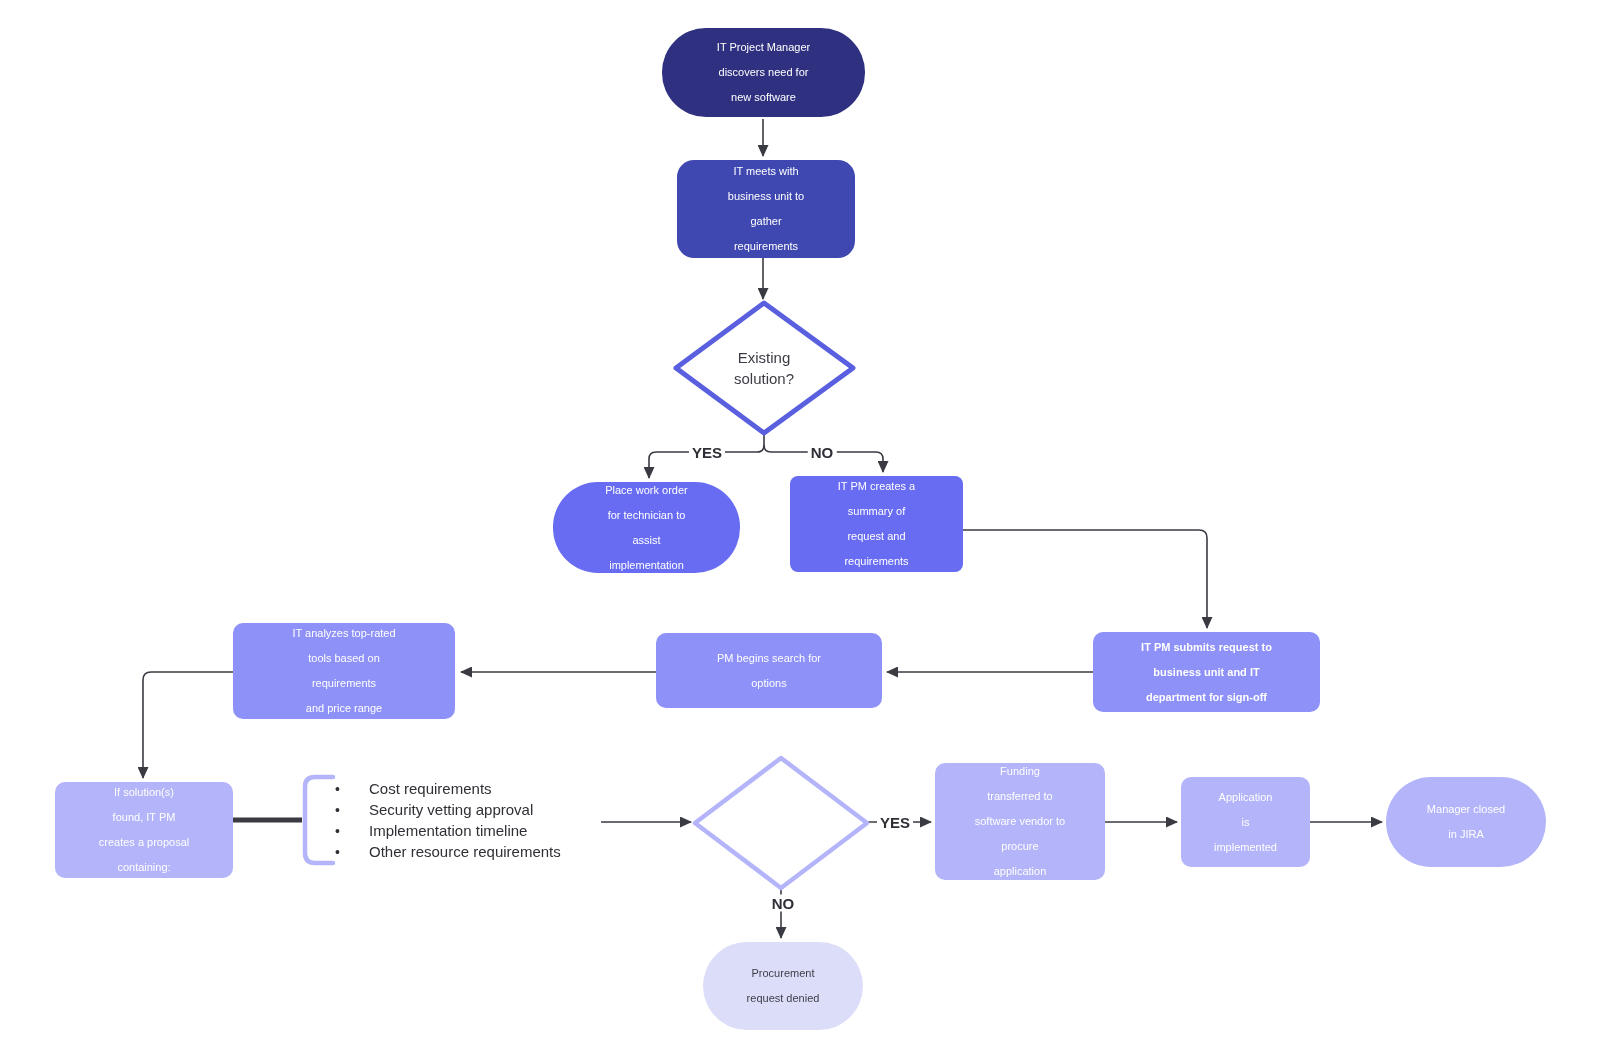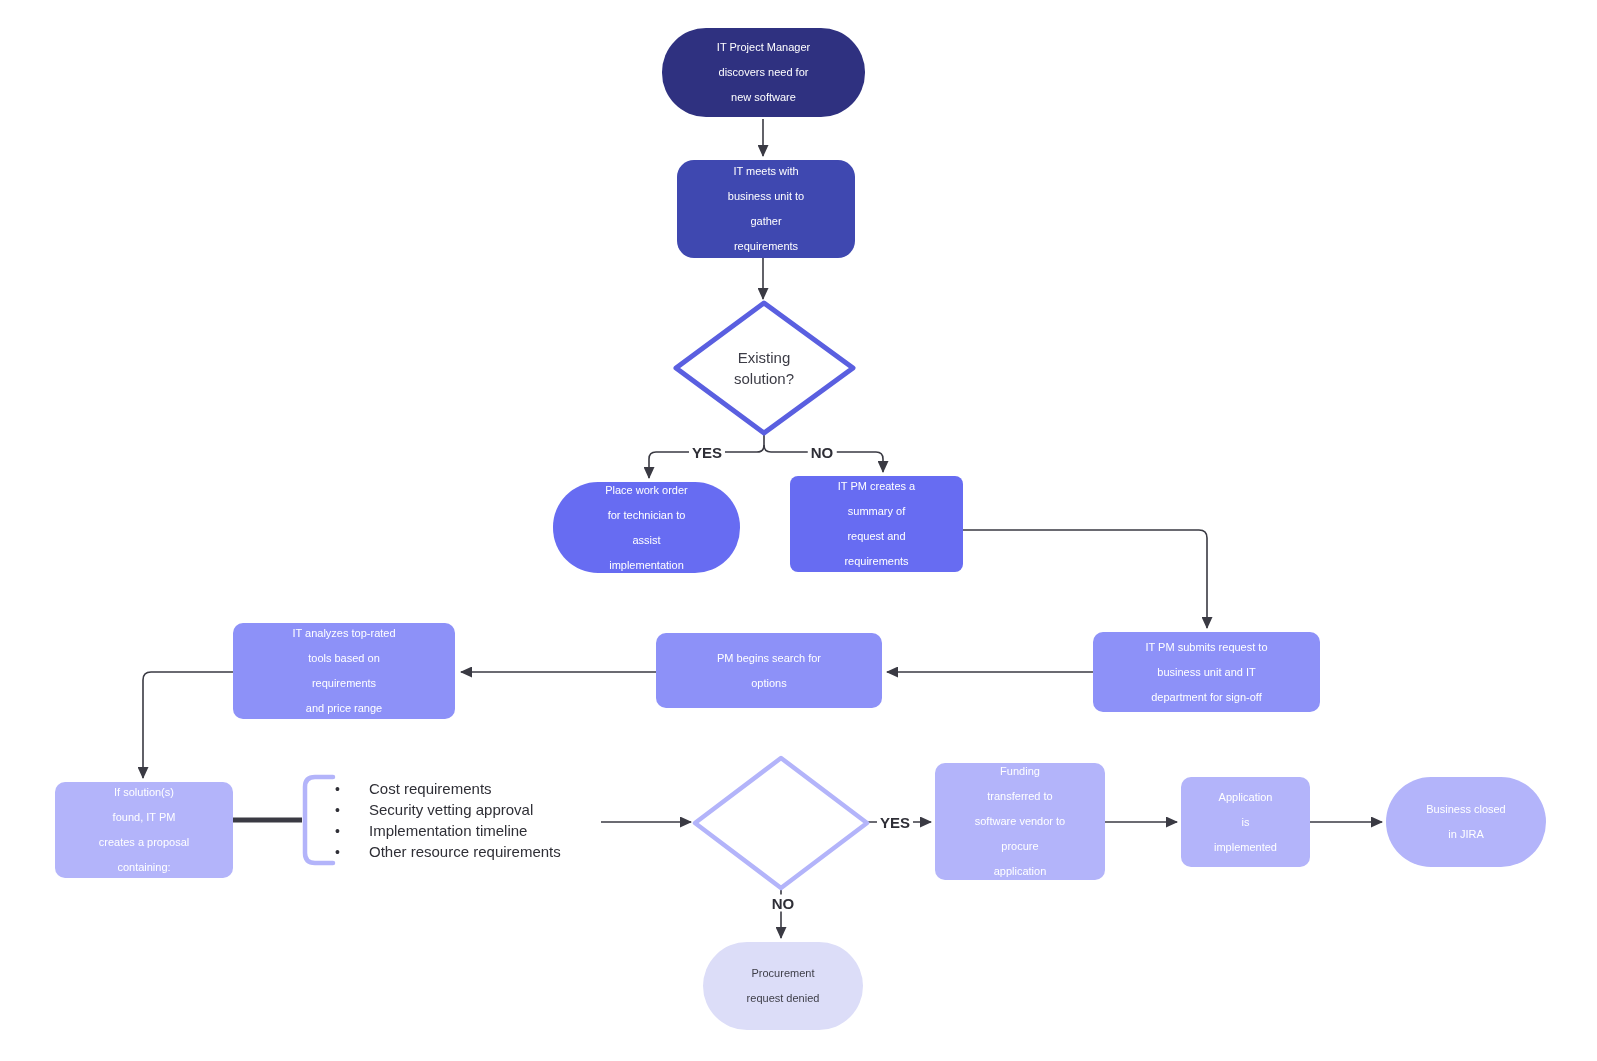--- a/index.html
+++ b/index.html
@@ -19,21 +19,21 @@
   }
   .branch-label{
     position:absolute;transform:translate(-50%,-50%);font-weight:700;
     font-size:15px;color:#2E2E36;background:#ffffff;padding:0 3px;
   }
   
   .n-discover   {left:662px; top:28px;  width:203px;height:89px; background:#2F3180;border-radius:44px;}
   .n-meets      {left:677px; top:160px; width:178px;height:98px; background:#3F48B0;border-radius:17px;}
   .n-workorder  {left:553px; top:482px; width:187px;height:91px; background:#676CF2;border-radius:45px;}
   .n-summary    {left:790px; top:476px; width:173px;height:96px; background:#676CF2;border-radius:8px;}
-  .n-submits    {left:1093px;top:632px; width:227px;height:80px; background:#8D91F8;border-radius:10px;}
+  .n-submits    {left:1093px;top:632px; width:227px;height:80px; background:#8D91F8;border-radius:10px;font-weight:bold;}
   .n-search     {left:656px; top:633px; width:226px;height:75px; background:#8D91F8;border-radius:10px;}
   .n-analyzes   {left:233px; top:623px; width:222px;height:96px; background:#8D91F8;border-radius:10px;}
   .n-proposal   {left:55px;  top:782px; width:178px;height:96px; background:#B3B4FA;border-radius:10px;}
   .n-funding    {left:935px; top:763px; width:170px;height:117px;background:#B3B4FA;border-radius:10px;}
   .n-implemented{left:1181px;top:777px; width:129px;height:90px; background:#B3B4FA;border-radius:10px;}
   .n-closed     {left:1386px;top:777px; width:160px;height:90px; background:#B3B4FA;border-radius:45px;}
   .n-denied     {left:703px; top:942px; width:160px;height:88px; background:#DCDDF8;border-radius:44px;color:#3E3E48;text-align:center;}
   
   .proposal-list{position:absolute;left:335px;top:778px;width:280px;}
   .proposal-row{display:flex;align-items:baseline;height:21px;font-size:15px;color:#2F2F36;line-height:21px;}
@@ -101,21 +101,21 @@
 creates a proposal
 containing:</div>
   <div class="node n-funding">Funding
 transferred to
 software vendor to
 procure
 application</div>
   <div class="node n-implemented">Application
 is
 implemented</div>
-  <div class="node n-closed">Business closed
+  <div class="node n-closed">Manager closed
 in JIRA</div>
   <div class="node n-denied">Procurement
 request denied</div>
 
   <div class="centered" style="left:764px;top:368px;">Existing
 solution?</div>
 
   <div class="branch-label" style="left:707px;top:452px;">YES</div>
   <div class="branch-label" style="left:822px;top:452px;">NO</div>
   <div class="branch-label" style="left:895px;top:822px;">YES</div>

